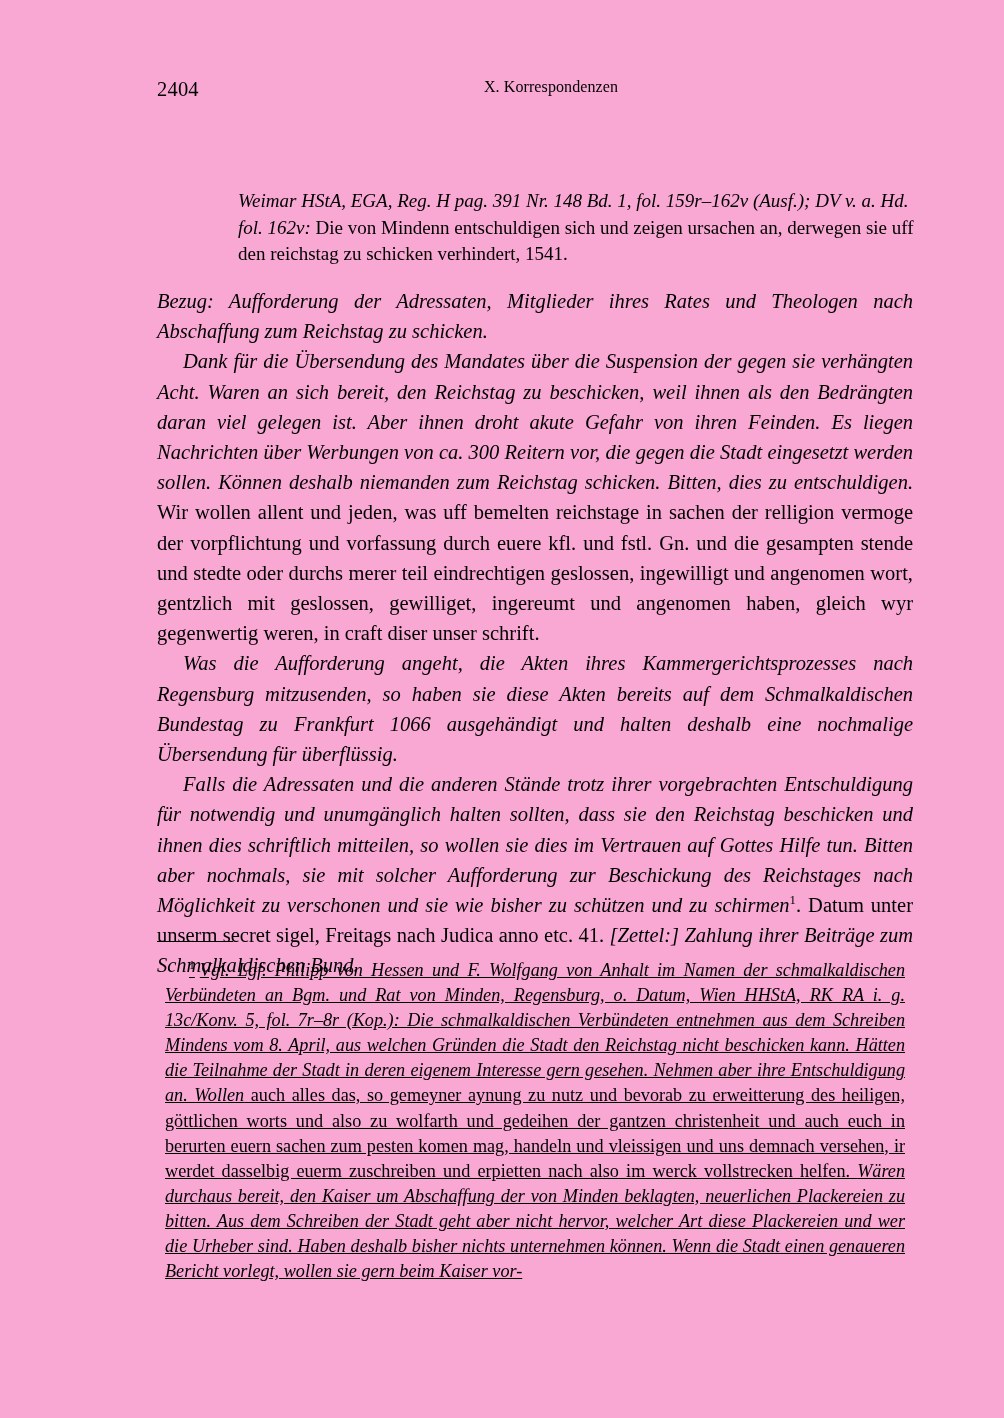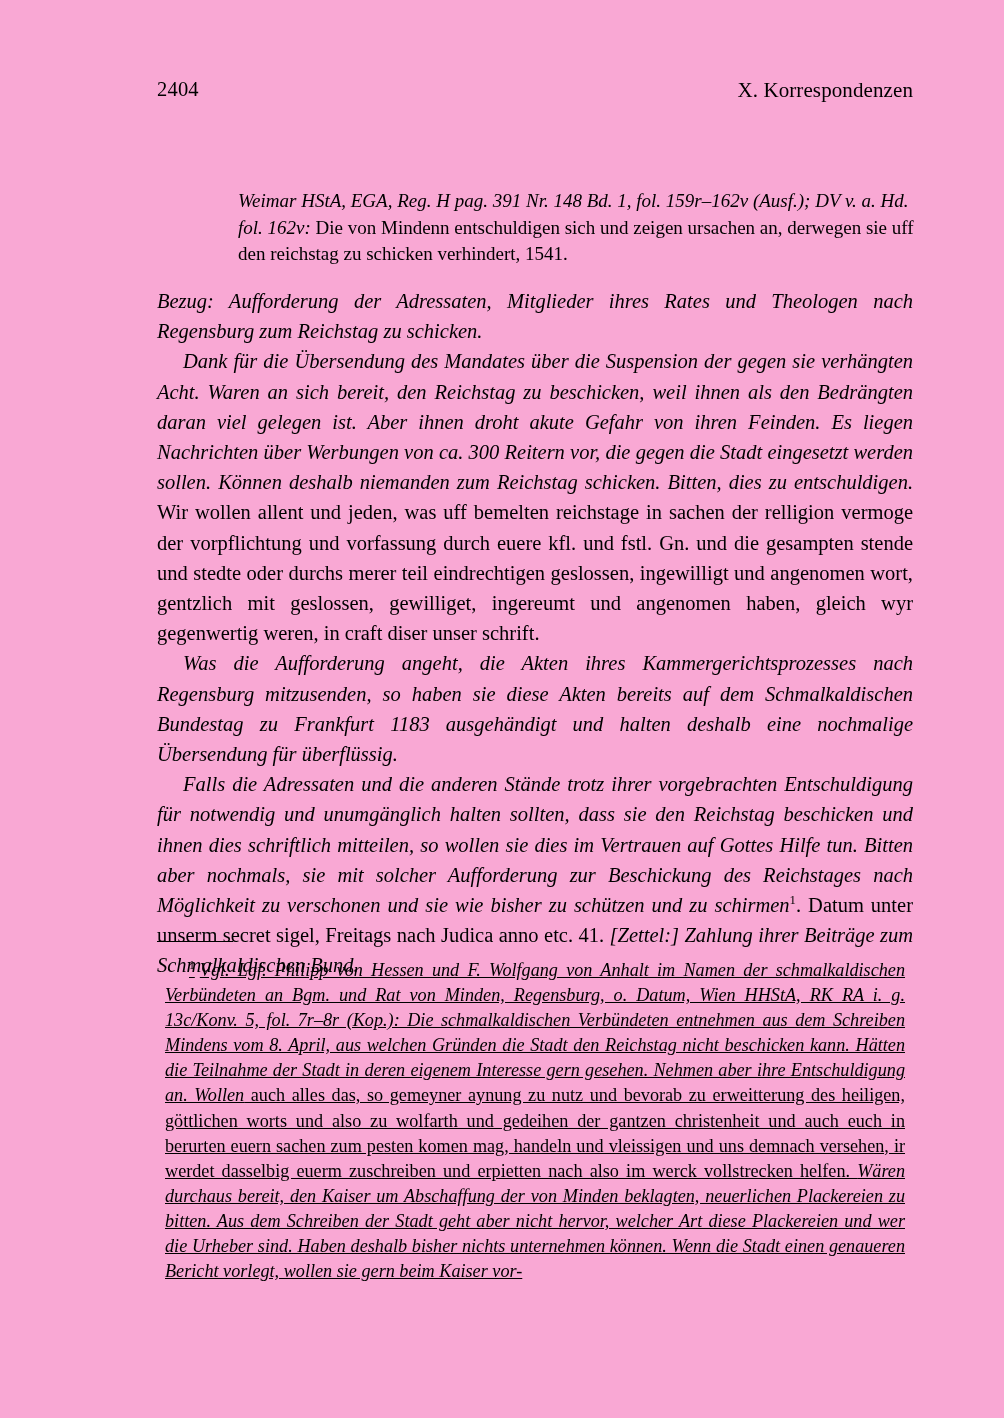--- a/index.html
+++ b/index.html
@@ -30,25 +30,25 @@
     font-size: 20.5px;
   }
   .runhead .folio {
     position: absolute;
     left: 0;
     top: 0;
     letter-spacing: 0.2px;
   }
   .runhead .chapter {
     position: absolute;
-    left: 0;
+    left: 16px;
     top: 0;
     width: 756px;
-    text-align: right;
-    font-size: 21px;
+    text-align: center;
+    font-size: 16px;
     letter-spacing: 0.1px;
   }
 
   
   .doctitle {
     position: absolute;
     left: 157px;
     top: 120px;
     width: 756px;
     font-weight: bold;
@@ -154,23 +154,23 @@
     <span class="folio">2404</span>
     <span class="chapter">X. Korrespondenzen</span>
   </div>
 
 
   <div class="citation">
     <i>Weimar HStA, EGA, Reg. H pag. 391 Nr. 148 Bd. 1, fol. 159r–162v (Ausf.); DV v. a. Hd. fol. 162v:</i><span> Die von Mindenn entschuldigen sich und zeigen ursachen an, derwegen sie uff den reichstag zu schicken verhindert, 1541.</span>
   </div>
 
   <div class="body">
-      <p><i>Bezug: Aufforderung der Adressaten, Mitglieder ihres Rates und Theologen nach Regensburg zum Reichstag zu schicken.</i></p>
+      <p><i>Bezug: Aufforderung der Adressaten, Mitglieder ihres Rates und Theologen nach Abschaffung zum Reichstag zu schicken.</i></p>
       <p class="ind"><i>Dank für die Übersendung des Mandates über die Suspension der gegen sie verhängten Acht. Waren an sich bereit, den Reichstag zu beschicken, weil ihnen als den Bedrängten daran viel gelegen ist. Aber ihnen droht akute Gefahr von ihren Feinden. Es liegen Nachrichten über Werbungen von ca. 300 Reitern vor, die gegen die Stadt eingesetzt werden sollen. Können deshalb niemanden zum Reichstag schicken. Bitten, dies zu entschuldigen.</i><span class="rom"> Wir wollen allent und jeden, was uff bemelten reichstage in sachen der relligion vermoge der vorpflichtung und vorfassung durch euere kfl. und fstl. Gn. und die gesampten stende und stedte oder durchs merer teil eindrechtigen geslossen, ingewilligt und angenomen wort, gentzlich mit geslossen, gewilliget, ingereumt und angenomen haben, gleich wyr gegenwertig weren, in craft diser unser schrift.</span></p>
-      <p class="ind"><i>Was die Aufforderung angeht, die Akten ihres Kammergerichtsprozesses nach Regensburg mitzusenden, so haben sie diese Akten bereits auf dem Schmalkaldischen Bundestag zu Frankfurt 1183 ausgehändigt und halten deshalb eine nochmalige Übersendung für überflüssig.</i></p>
+      <p class="ind"><i>Was die Aufforderung angeht, die Akten ihres Kammergerichtsprozesses nach Regensburg mitzusenden, so haben sie diese Akten bereits auf dem Schmalkaldischen Bundestag zu Frankfurt 1066 ausgehändigt und halten deshalb eine nochmalige Übersendung für überflüssig.</i></p>
       <p class="ind"><i>Falls die Adressaten und die anderen Stände trotz ihrer vorgebrachten Entschuldigung für notwendig und unumgänglich halten sollten, dass sie den Reichstag beschicken und ihnen dies schriftlich mitteilen, so wollen sie dies im Vertrauen auf Gottes Hilfe tun. Bitten aber nochmals, sie mit solcher Aufforderung zur Beschickung des Reichstages nach Möglichkeit zu verschonen und sie wie bisher zu schützen und zu schirmen</i><sup>1</sup><span class="rom">. Datum unter unserm secret sigel, Freitags nach Judica anno etc. 41. </span><i>[Zettel:] Zahlung ihrer Beiträge zum Schmalkaldischen Bund.</i></p>
     </div>
 
   <div class="fnrule"></div>
   <div class="footnotes">
       <p><span class="marker">1</span><i>Vgl. Lgf. Philipp von Hessen und F. Wolfgang von Anhalt im Namen der schmalkaldischen Verbündeten an Bgm. und Rat von Minden, Regensburg, o. Datum, Wien HHStA, RK RA i. g. 13c/Konv. 5, fol. 7r–8r (Kop.): Die schmalkaldischen Verbündeten entnehmen aus dem Schreiben Mindens vom 8. April, aus welchen Gründen die Stadt den Reichstag nicht beschicken kann. Hätten die Teilnahme der Stadt in deren eigenem Interesse gern gesehen. Nehmen aber ihre Entschuldigung an. Wollen</i><span class="rom"> auch alles das, so gemeyner aynung zu nutz und bevorab zu erweitterung des heiligen, göttlichen worts und also zu wolfarth und gedeihen der gantzen christenheit und auch euch in berurten euern sachen zum pesten komen mag, handeln und vleissigen und uns demnach versehen, ir werdet dasselbig euerm zuschreiben und erpietten nach also im werck vollstrecken helfen. </span><i>Wären durchaus bereit, den Kaiser um Abschaffung der von Minden beklagten, neuerlichen Plackereien zu bitten. Aus dem Schreiben der Stadt geht aber nicht hervor, welcher Art diese Plackereien und wer die Urheber sind. Haben deshalb bisher nichts unternehmen können. Wenn die Stadt einen genaueren Bericht vorlegt, wollen sie gern beim Kaiser vor-</i></p>
     </div>
 
 </div>
 

